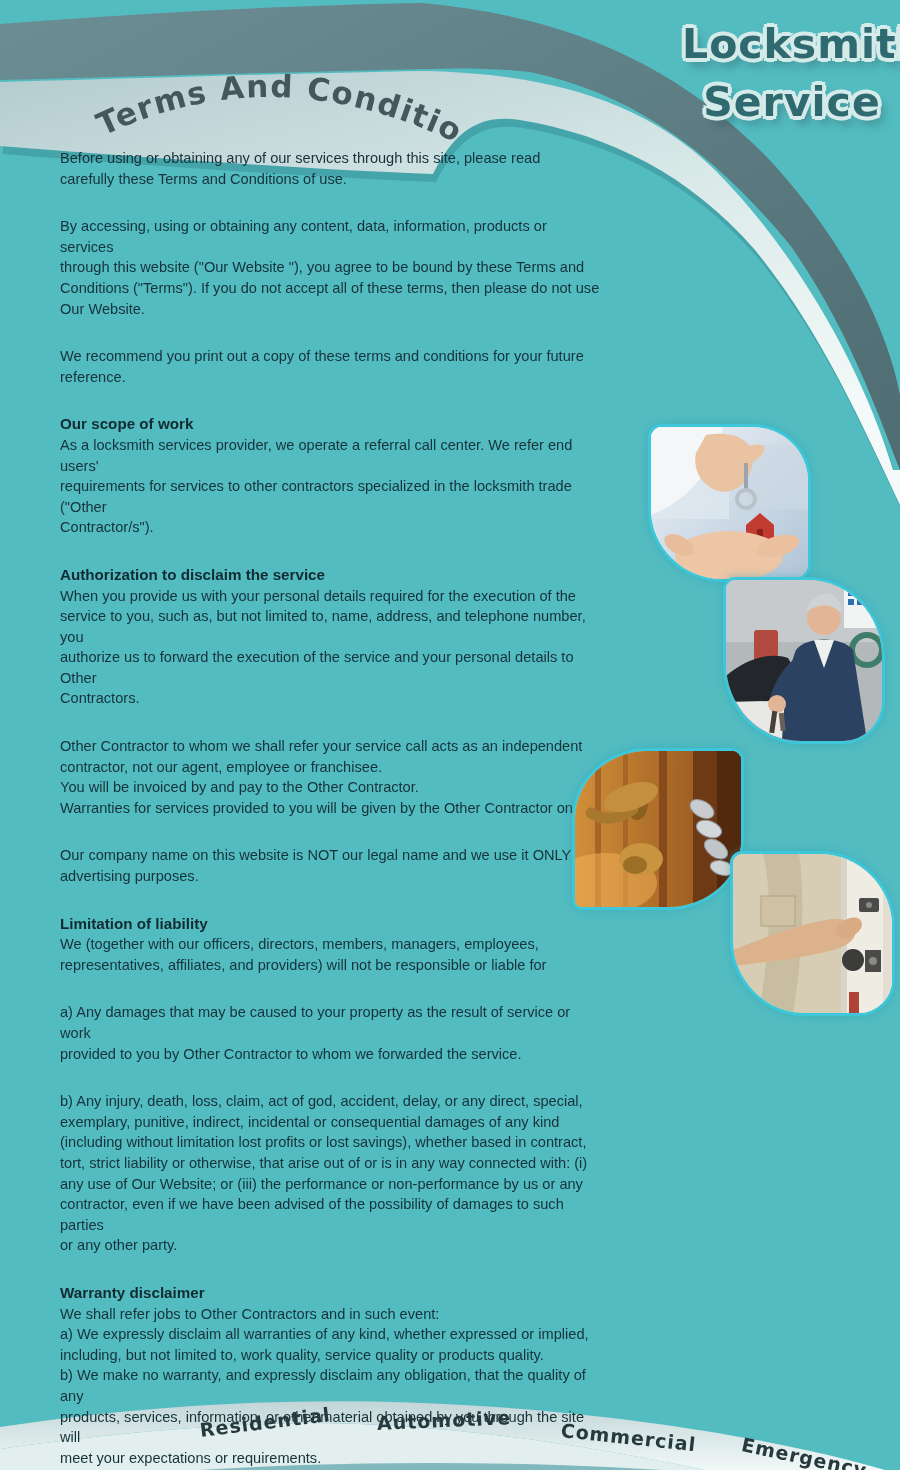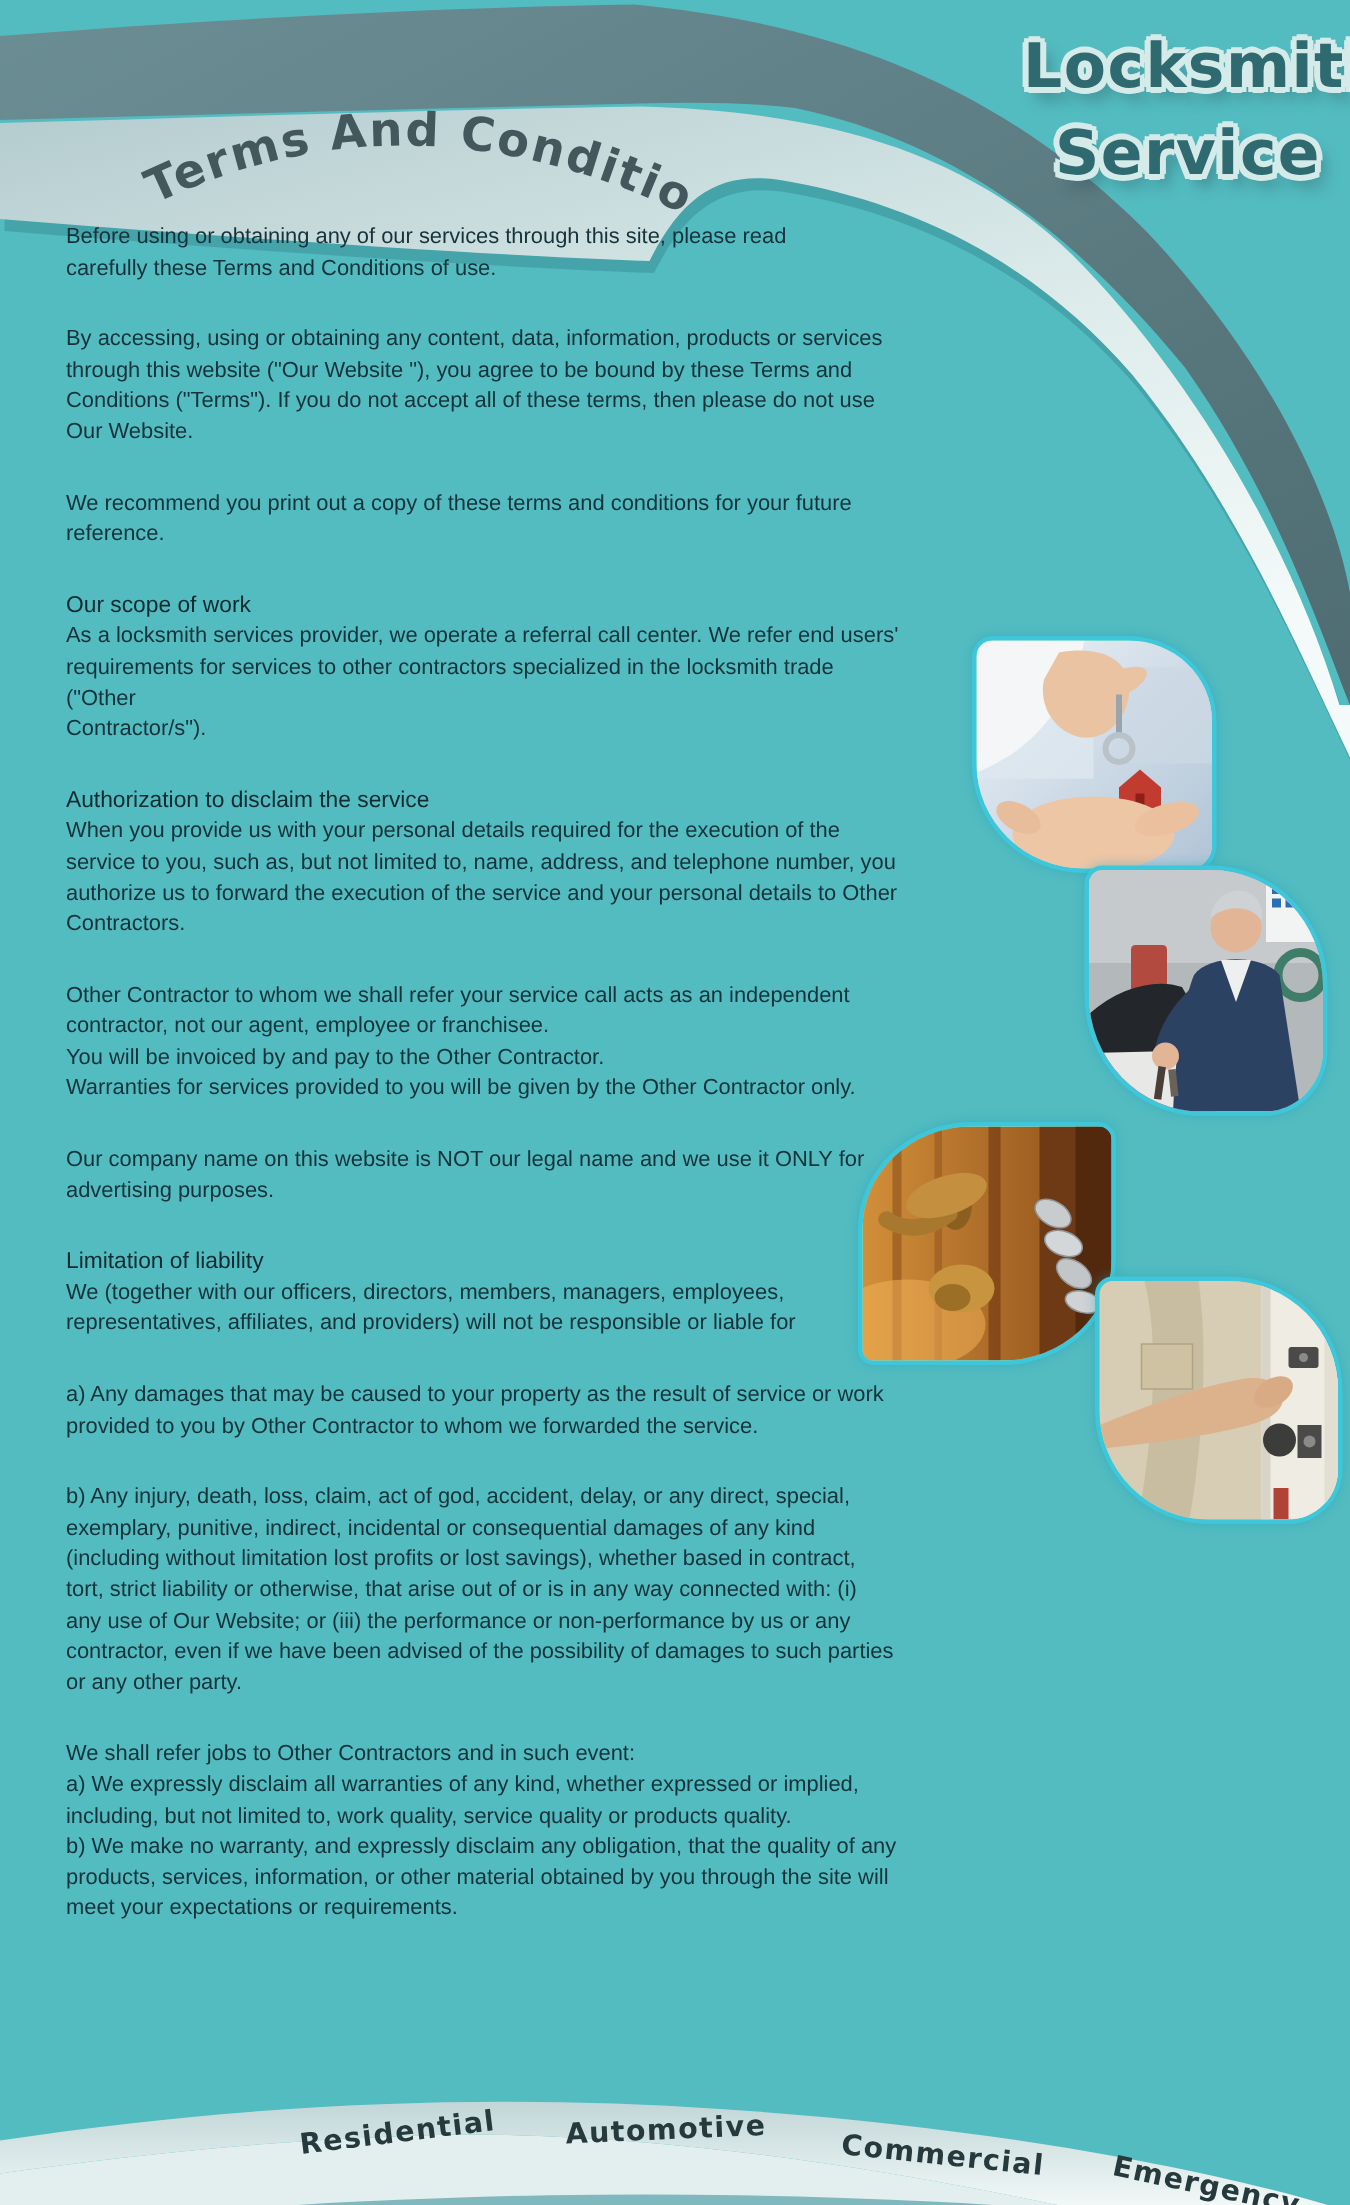--- a/index.html
+++ b/index.html
@@ -9,22 +9,22 @@
   .brand{position:absolute;width:220px;text-align:center;
     font-family:"DejaVu Sans",sans-serif;font-weight:bold;font-size:41px;
     color:#2e6a70;letter-spacing:1px;
     text-shadow:-3px -3px 0 #d4ebe9, 3px -3px 0 #d4ebe9, -3px 3px 0 #d4ebe9,
       3px 3px 0 #d4ebe9, 0 -4px 0 #d4ebe9, 0 4px 0 #d4ebe9, -4px 0 0 #d4ebe9,
       4px 0 0 #d4ebe9, 6px 8px 10px rgba(40,70,78,.45);}
   .brand.l1{left:682px;top:20px;}
   .brand.l2{left:682px;top:78px;}
   .terms-col{position:absolute;left:44px;top:148px;width:556px;
     color:#16323a;font-size:14.6px;line-height:20.6px;}
-  .block{margin:0 0 27px 0;}
-  .block h3{margin:0;font-size:15.2px;font-weight:normal;color:#122b31;}
+  .block{margin:0 0 27px 16px;}
+  .block h3{margin:0;font-size:15.2px;font-weight:bold;color:#122b31;}
   .block p{margin:0;white-space:pre-line;}
   .photo{position:absolute;border:3px solid #3ec7da;overflow:hidden;
     box-shadow:0 0 8px rgba(30,160,185,.45);background:#9db;}
   .photo svg{display:block;width:100%;height:100%;}
   .ph1{left:648px;top:424px;width:157px;height:152px;border-radius:14px 36% 18px 46%;}
   .ph2{left:723px;top:577px;width:156px;height:161px;border-radius:12px 48% 26% 48%;}
   .ph3{left:572px;top:748px;width:166px;height:156px;border-radius:44% 12px 44% 10px;}
   .ph4{left:730px;top:851px;width:159px;height:159px;border-radius:12px 46% 22% 46%;}
   .svc{position:absolute;font-family:"DejaVu Sans",sans-serif;font-weight:bold;
     font-size:19px;color:#26393c;letter-spacing:1px;transform-origin:left center;}
@@ -134,20 +134,21 @@
       <div class="block">
         <p>b) Any injury, death, loss, claim, act of god, accident, delay, or any direct, special,
 exemplary, punitive, indirect, incidental or consequential damages of any kind
 (including without limitation lost profits or lost savings), whether based in contract,
 tort, strict liability or otherwise, that arise out of or is in any way connected with: (i)
 any use of Our Website; or (iii) the performance or non-performance by us or any
 contractor, even if we have been advised of the possibility of damages to such parties
 or any other party.</p>
       </div>
       <div class="block">
+        <h3>Warranty disclaimer</h3>
         <p>We shall refer jobs to Other Contractors and in such event:
 a) We expressly disclaim all warranties of any kind, whether expressed or implied,
 including, but not limited to, work quality, service quality or products quality.
 b) We make no warranty, and expressly disclaim any obligation, that the quality of any
 products, services, information, or other material obtained by you through the site will
 meet your expectations or requirements.</p>
       </div>
     </div>
 
   <div class="photo ph1">

